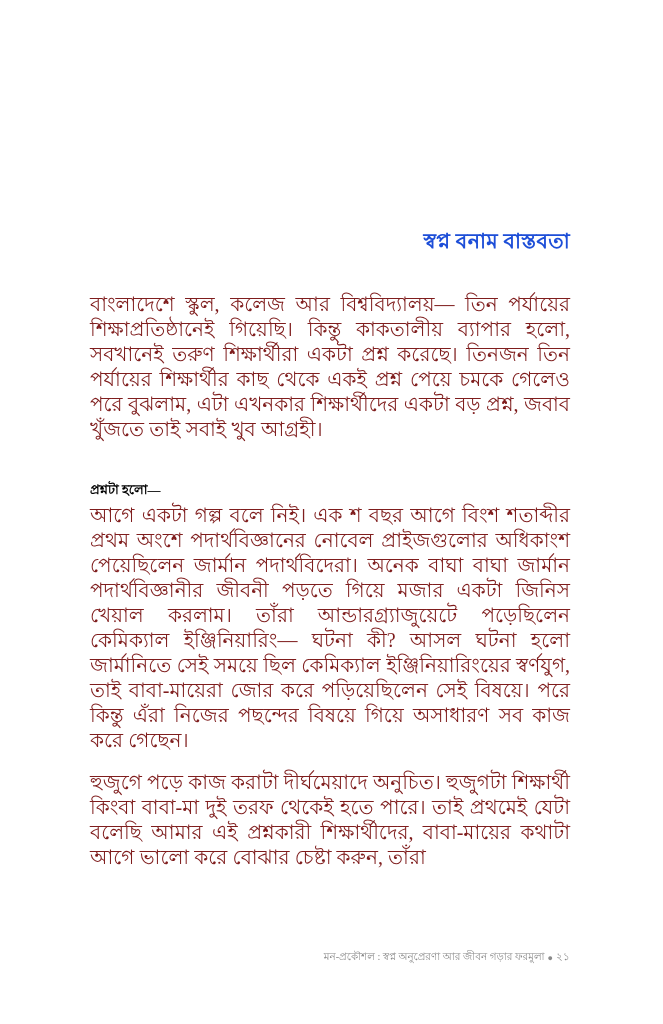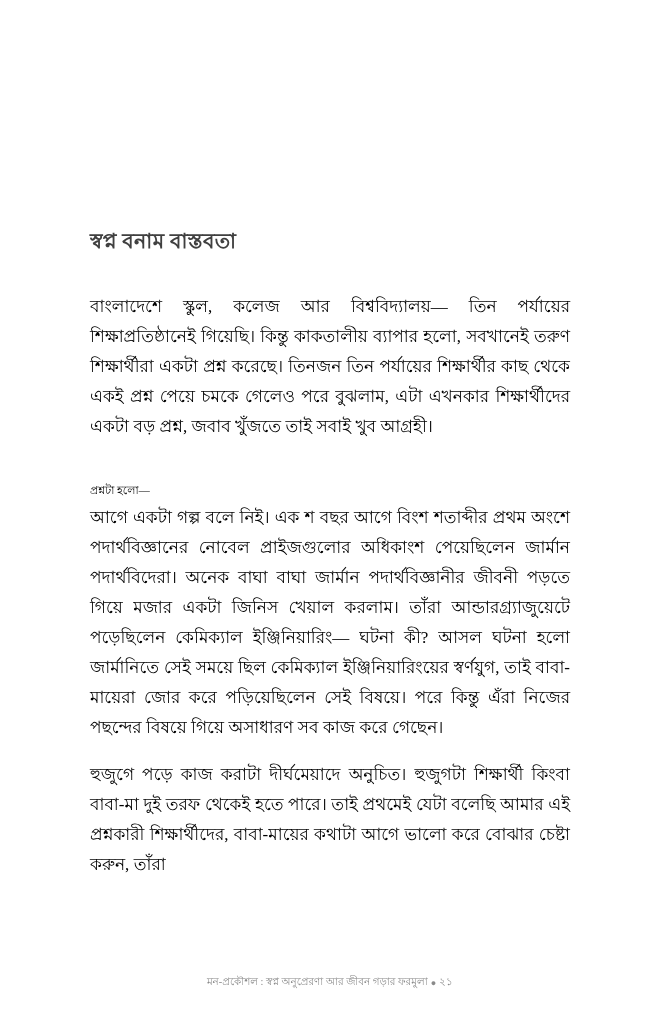--- a/index.html
+++ b/index.html
@@ -26,73 +26,72 @@
 
   .content {
     position: absolute;
     left: 90px;
     right: 93px;      
     top: 228px;
   }
 
   
   .chapter-title {
-    text-align: left;
+    text-align: right;
     font-size: 20.5px;
     font-weight: 700;
     letter-spacing: 0.4px;
     line-height: 1.35;
     margin: 0 0 36px 0;
-    color: #404040;
+    color: #1d4ed8;
   }
 
   
   .para {
-    font-size: 17px;
-    line-height: 30px;
+    font-size: 20px;
+    line-height: 25px;
     text-align: justify;
     text-justify: inter-word;
     margin: 0 0 17px 0;
-    color: #000000;
+    color: #7f1d1d;
     word-spacing: 0.2px;
   }
   .para:last-of-type {
     margin-bottom: 12px;
   }
 
   
   .para.quote-block {
     margin-top: 0;
   }
 
   .lead-in {
-    font-size: 11px;
+    font-size: 13px;
     line-height: 26.6px;
-    font-weight: 400;
+    font-weight: 700;
     margin: 0;
     color: #000;
     text-align: left;
   }
 
   .section-gap {
     height: 18px;
   }
 
   
   .footer {
     position: absolute;
     left: 90px;
     right: 93px;
     top: 950px;
-    text-align: center;
+    text-align: right;
     font-size: 10.3px;
     line-height: 14px;
     color: #8a8a8a;
     white-space: nowrap;
-    margin-top: 25px;
   }
   .footer .dot {
     margin: 0 3px;
     font-size: 9px;
     vertical-align: middle;
   }
   .footer .pageno {
     letter-spacing: 0.3px;
   }
 </style>

